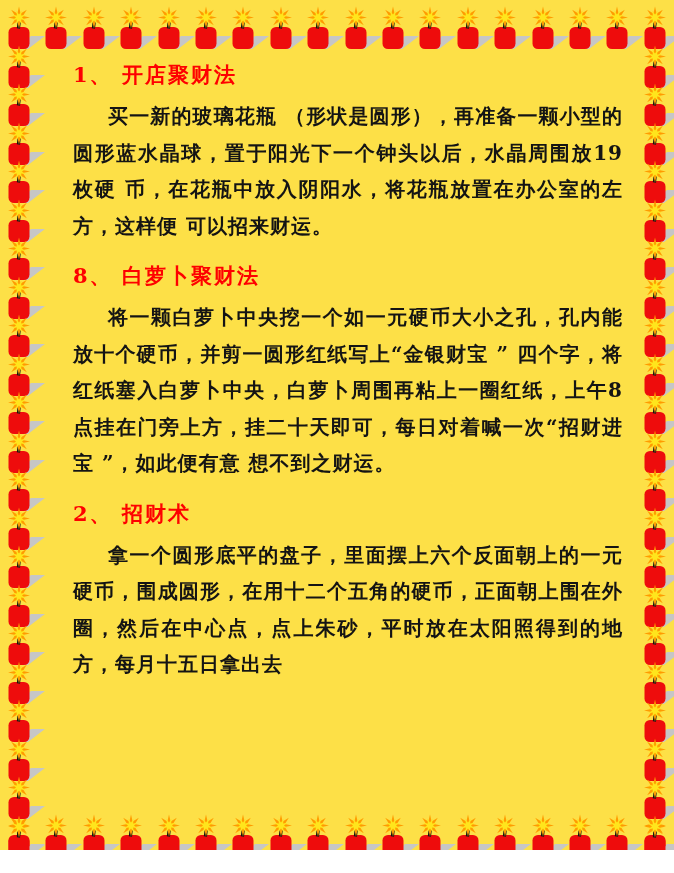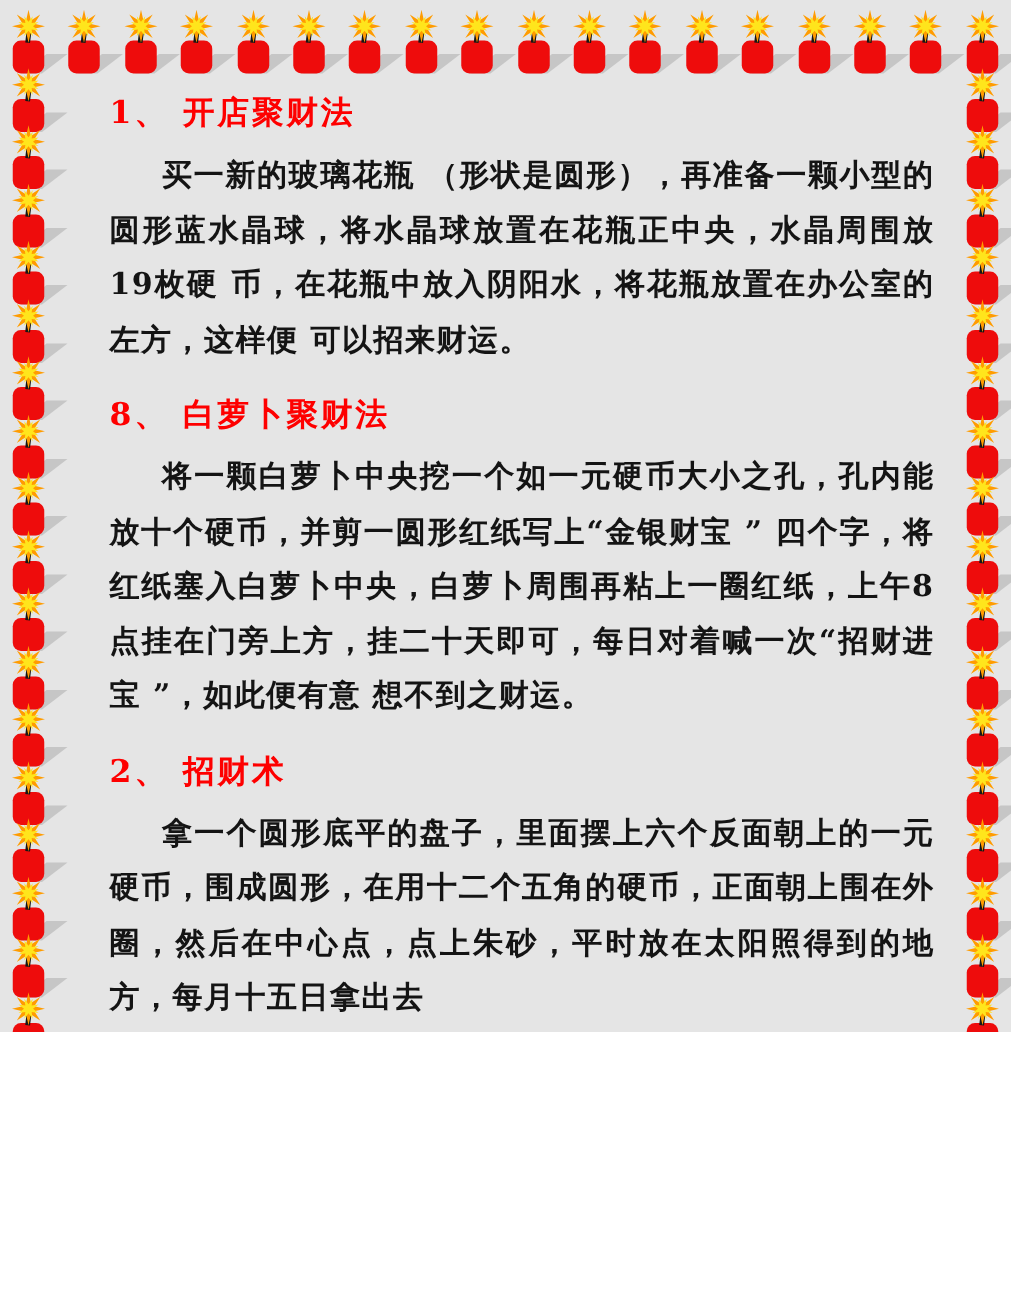--- a/index.html
+++ b/index.html
@@ -1,19 +1,19 @@
 <!DOCTYPE html>
 <html style="--heading-color: #fe0000; --text-color: #141414;"><head>
 <meta charset="utf-8">
 <style>
   html,body { margin:0; padding:0; background:#fff; }
   .page {
     position:relative;
-    width:674px; height:688px;
-    background:#e5e5e5;
+    width:674px; height:850px;
+    background:#fde047;
     overflow:hidden;
     font-family:"DejaVu Serif","Liberation Serif",serif;
   }
   
   .fc {
     position:absolute;
     width:42px; height:46px;
     pointer-events:none;
   }
   .fc svg { display:block; }
@@ -760,21 +760,21 @@
           <polygon points="15.0,0.5 16.6,7.6 22.8,3.7 18.9,9.9 26.0,11.5 18.9,13.1 22.8,19.3 16.6,15.4 15.0,22.5 13.4,15.4 7.2,19.3 11.1,13.1 4.0,11.5 11.1,9.9 7.2,3.7 13.4,7.6" fill="#ff9c00"></polygon>
           <polygon points="17.8,4.8 17.1,9.4 21.7,8.7 18.0,11.5 21.7,14.3 17.1,13.6 17.8,18.2 15.0,14.5 12.2,18.2 12.9,13.6 8.3,14.3 12.0,11.5 8.3,8.7 12.9,9.4 12.2,4.8 15.0,8.5" fill="#ffe51c"></polygon>
         </svg>
       </span>
     </div>
 
   <main class="content">
 
     <section class="method">
       <h2 class="method-heading">1、 开店聚财法</h2>
-      <p class="method-body">买一新的玻璃花瓶 （形状是圆形），再准备一颗小型的圆形蓝水晶球，将水晶球放置在花瓶正中央，水晶周围放19枚硬 币，在花瓶中放入阴阳水，将花瓶放置在办公室的左方，这样便 可以招来财运。</p>
+      <p class="method-body">买一新的玻璃花瓶 （形状是圆形），再准备一颗小型的圆形蓝水晶球，置于阳光下一个钟头以后，水晶周围放19枚硬 币，在花瓶中放入阴阳水，将花瓶放置在办公室的左方，这样便 可以招来财运。</p>
     </section>
 
     <section class="method">
       <h2 class="method-heading">8、 白萝卜聚财法</h2>
       <p class="method-body">将一颗白萝卜中央挖一个如一元硬币大小之孔，孔内能放十个硬币，并剪一圆形红纸写上“金银财宝 ” 四个字，将红纸塞入白萝卜中央，白萝卜周围再粘上一圈红纸，上午8点挂在门旁上方，挂二十天即可，每日对着喊一次“招财进宝 ”，如此便有意 想不到之财运。</p>
     </section>
 
     <section class="method">
     </section>
 

